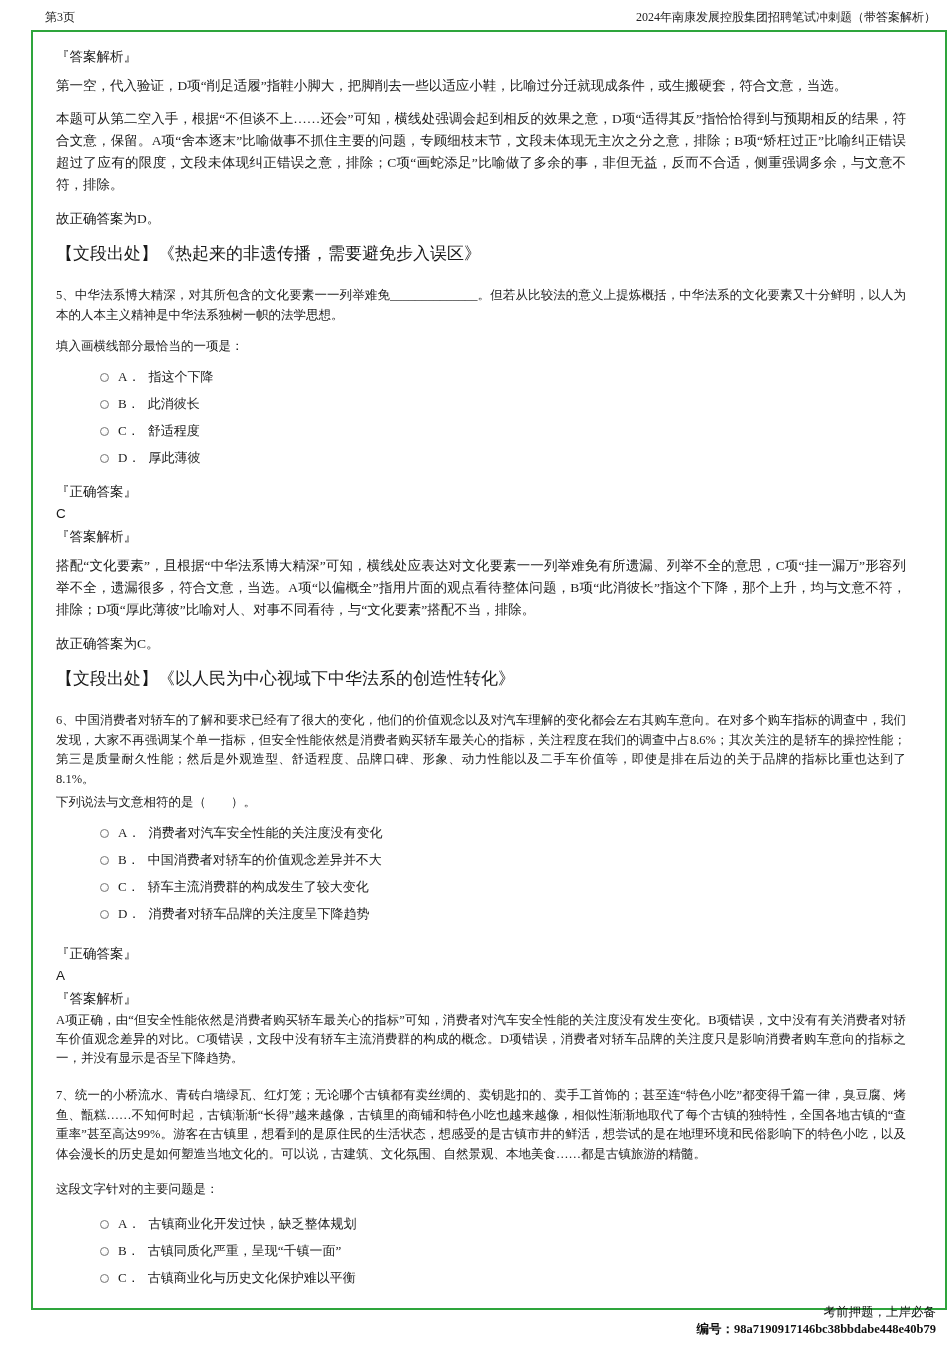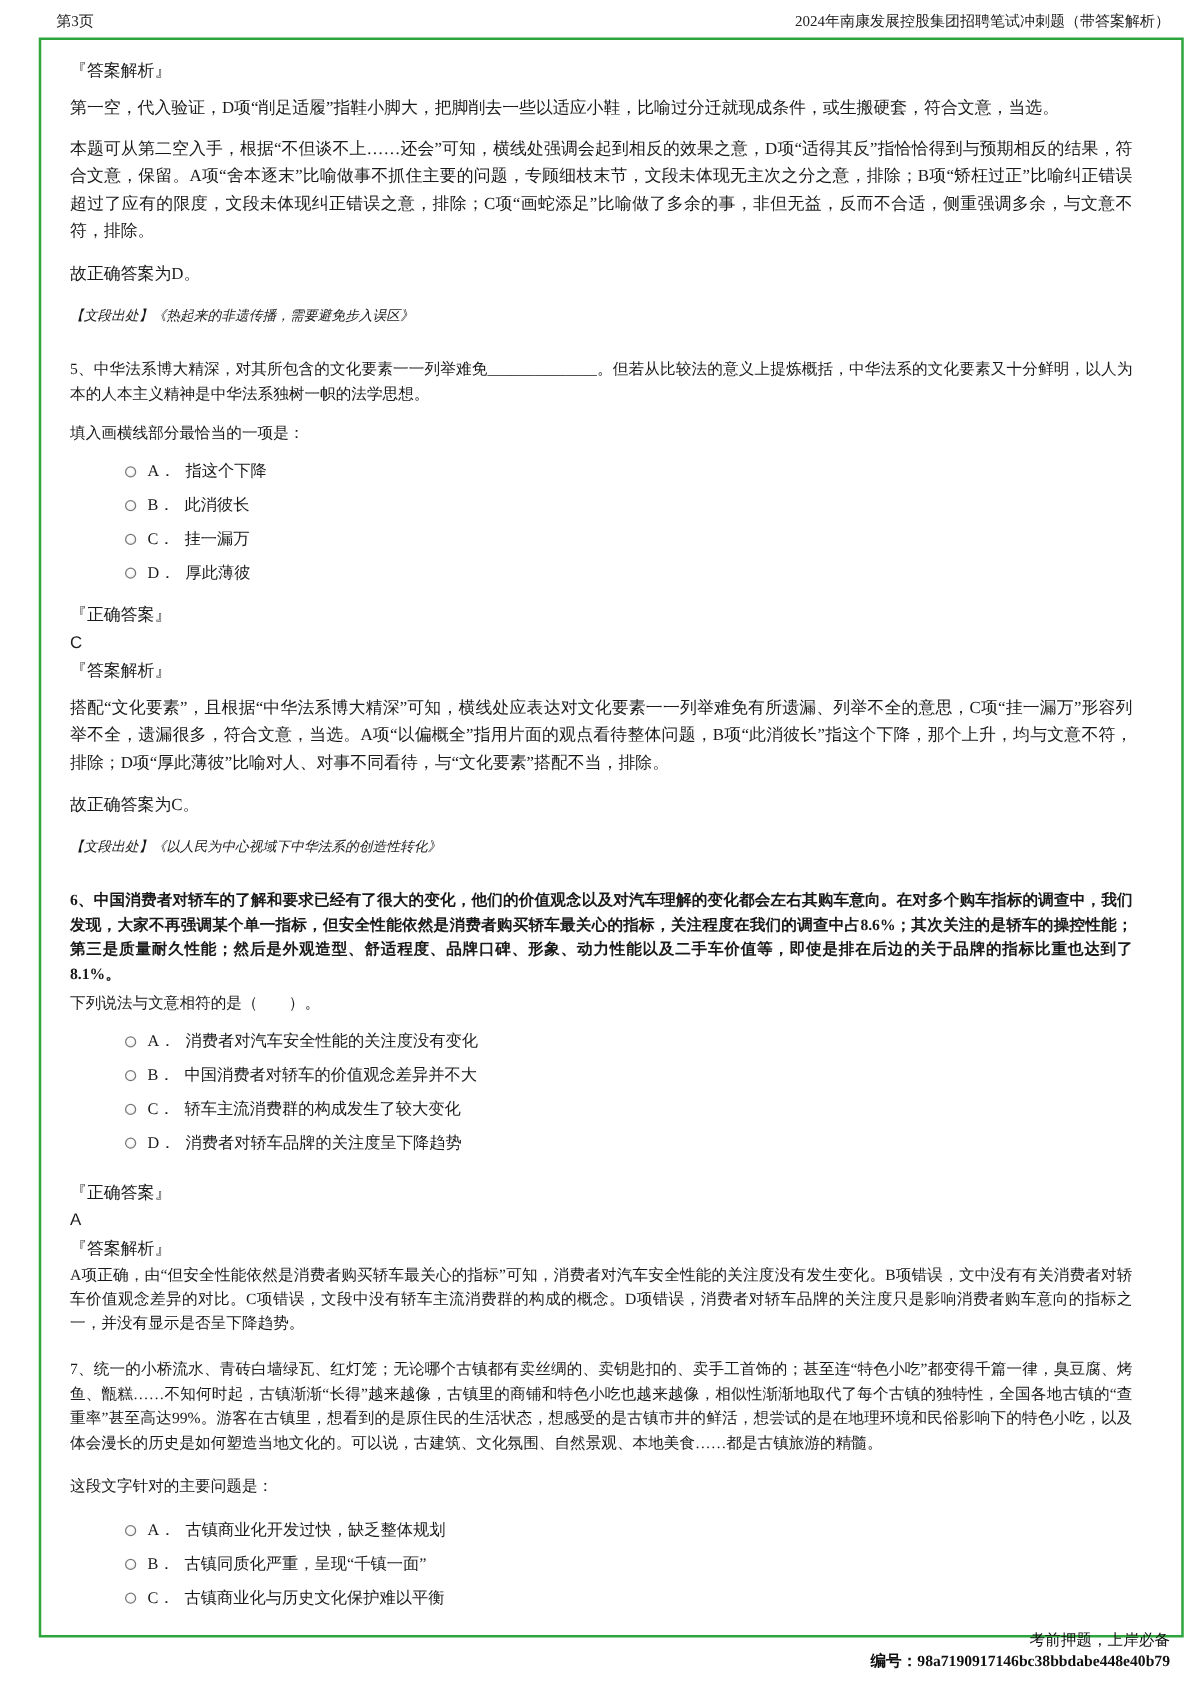--- a/index.html
+++ b/index.html
@@ -22,21 +22,21 @@
     border:2px solid var(--accent,#2ea53c);
     pointer-events:none;
   }
   .content {
     position:absolute; left:56px; top:46px; right:44px;
     text-align:justify;
   }
   .sec-label { font-size:13.5px; line-height:21px; margin:0 0 8px; }
   .para { font-size:13.5px; line-height:22px; margin:0 0 11px; }
   .answer-line { font-size:13.5px; line-height:21px; margin:12px 0 14px; }
-  .source { font-size:11px; line-height:21px; margin:0 0 22px;font-style:italic; }
+  .source { font-size:17px; line-height:21px; margin:0 0 22px; }
   .stem { font-size:12.5px; line-height:19.5px; margin:0 0 12px; }
   .prompt { font-size:12.5px; line-height:19px; margin:0 0 12px; }
   .options { margin:0 0 14px 44px; }
   .option { display:flex; align-items:center; margin-bottom:9px; cursor:default; }
   .radio {
     width:9px; height:9px; flex:0 0 9px;
     border:1px solid #767676; border-radius:50%;
     background:radial-gradient(circle at 35% 30%, #ffffff 40%, #e4e4e4);
     margin-right:9px;
   }
@@ -83,36 +83,36 @@
         <span class="opt-text">指这个下降</span>
       </div>
       <div class="option">
         <span class="radio"></span>
         <span class="opt-letter">B．</span>
         <span class="opt-text">此消彼长</span>
       </div>
       <div class="option">
         <span class="radio"></span>
         <span class="opt-letter">C．</span>
-        <span class="opt-text">挂一漏万</span>
+        <span class="opt-text">舒适程度</span>
       </div>
       <div class="option">
         <span class="radio"></span>
         <span class="opt-letter">D．</span>
         <span class="opt-text">厚此薄彼</span>
       </div>
     </div>
     <div class="correct-label">『正确答案』</div>
     <div class="correct-value">C</div>
     <div class="sec-label">『答案解析』</div>
     <p class="para">搭配“文化要素”，且根据“中华法系博大精深”可知，横线处应表达对文化要素一一列举难免有所遗漏、列举不全的意思，C项“挂一漏万”形容列举不全，遗漏很多，符合文意，当选。A项“以偏概全”指用片面的观点看待整体问题，B项“此消彼长”指这个下降，那个上升，均与文意不符，排除；D项“厚此薄彼”比喻对人、对事不同看待，与“文化要素”搭配不当，排除。</p>
     <div class="answer-line">故正确答案为C。</div>
     <div class="source">【文段出处】《以人民为中心视域下中华法系的创造性转化》</div>
 
-    <p class="stem" style="margin-bottom:4px;font-weight:bold;">6、中国消费者对轿车的了解和要求已经有了很大的变化，他们的价值观念以及对汽车理解的变化都会左右其购车意向。在对多个购车指标的调查中，我们发现，大家不再强调某个单一指标，但安全性能依然是消费者购买轿车最关心的指标，关注程度在我们的调查中占8.6%；其次关注的是轿车的操控性能；第三是质量耐久性能；然后是外观造型、舒适程度、品牌口碑、形象、动力性能以及二手车价值等，即使是排在后边的关于品牌的指标比重也达到了8.1%。</p>
+    <p class="stem" style="margin-bottom:4px;">6、中国消费者对轿车的了解和要求已经有了很大的变化，他们的价值观念以及对汽车理解的变化都会左右其购车意向。在对多个购车指标的调查中，我们发现，大家不再强调某个单一指标，但安全性能依然是消费者购买轿车最关心的指标，关注程度在我们的调查中占8.6%；其次关注的是轿车的操控性能；第三是质量耐久性能；然后是外观造型、舒适程度、品牌口碑、形象、动力性能以及二手车价值等，即使是排在后边的关于品牌的指标比重也达到了8.1%。</p>
     <div class="prompt">下列说法与文意相符的是（　　）。</div>
     <div class="options">
       <div class="option">
         <span class="radio"></span>
         <span class="opt-letter">A．</span>
         <span class="opt-text">消费者对汽车安全性能的关注度没有变化</span>
       </div>
       <div class="option">
         <span class="radio"></span>
         <span class="opt-letter">B．</span>

